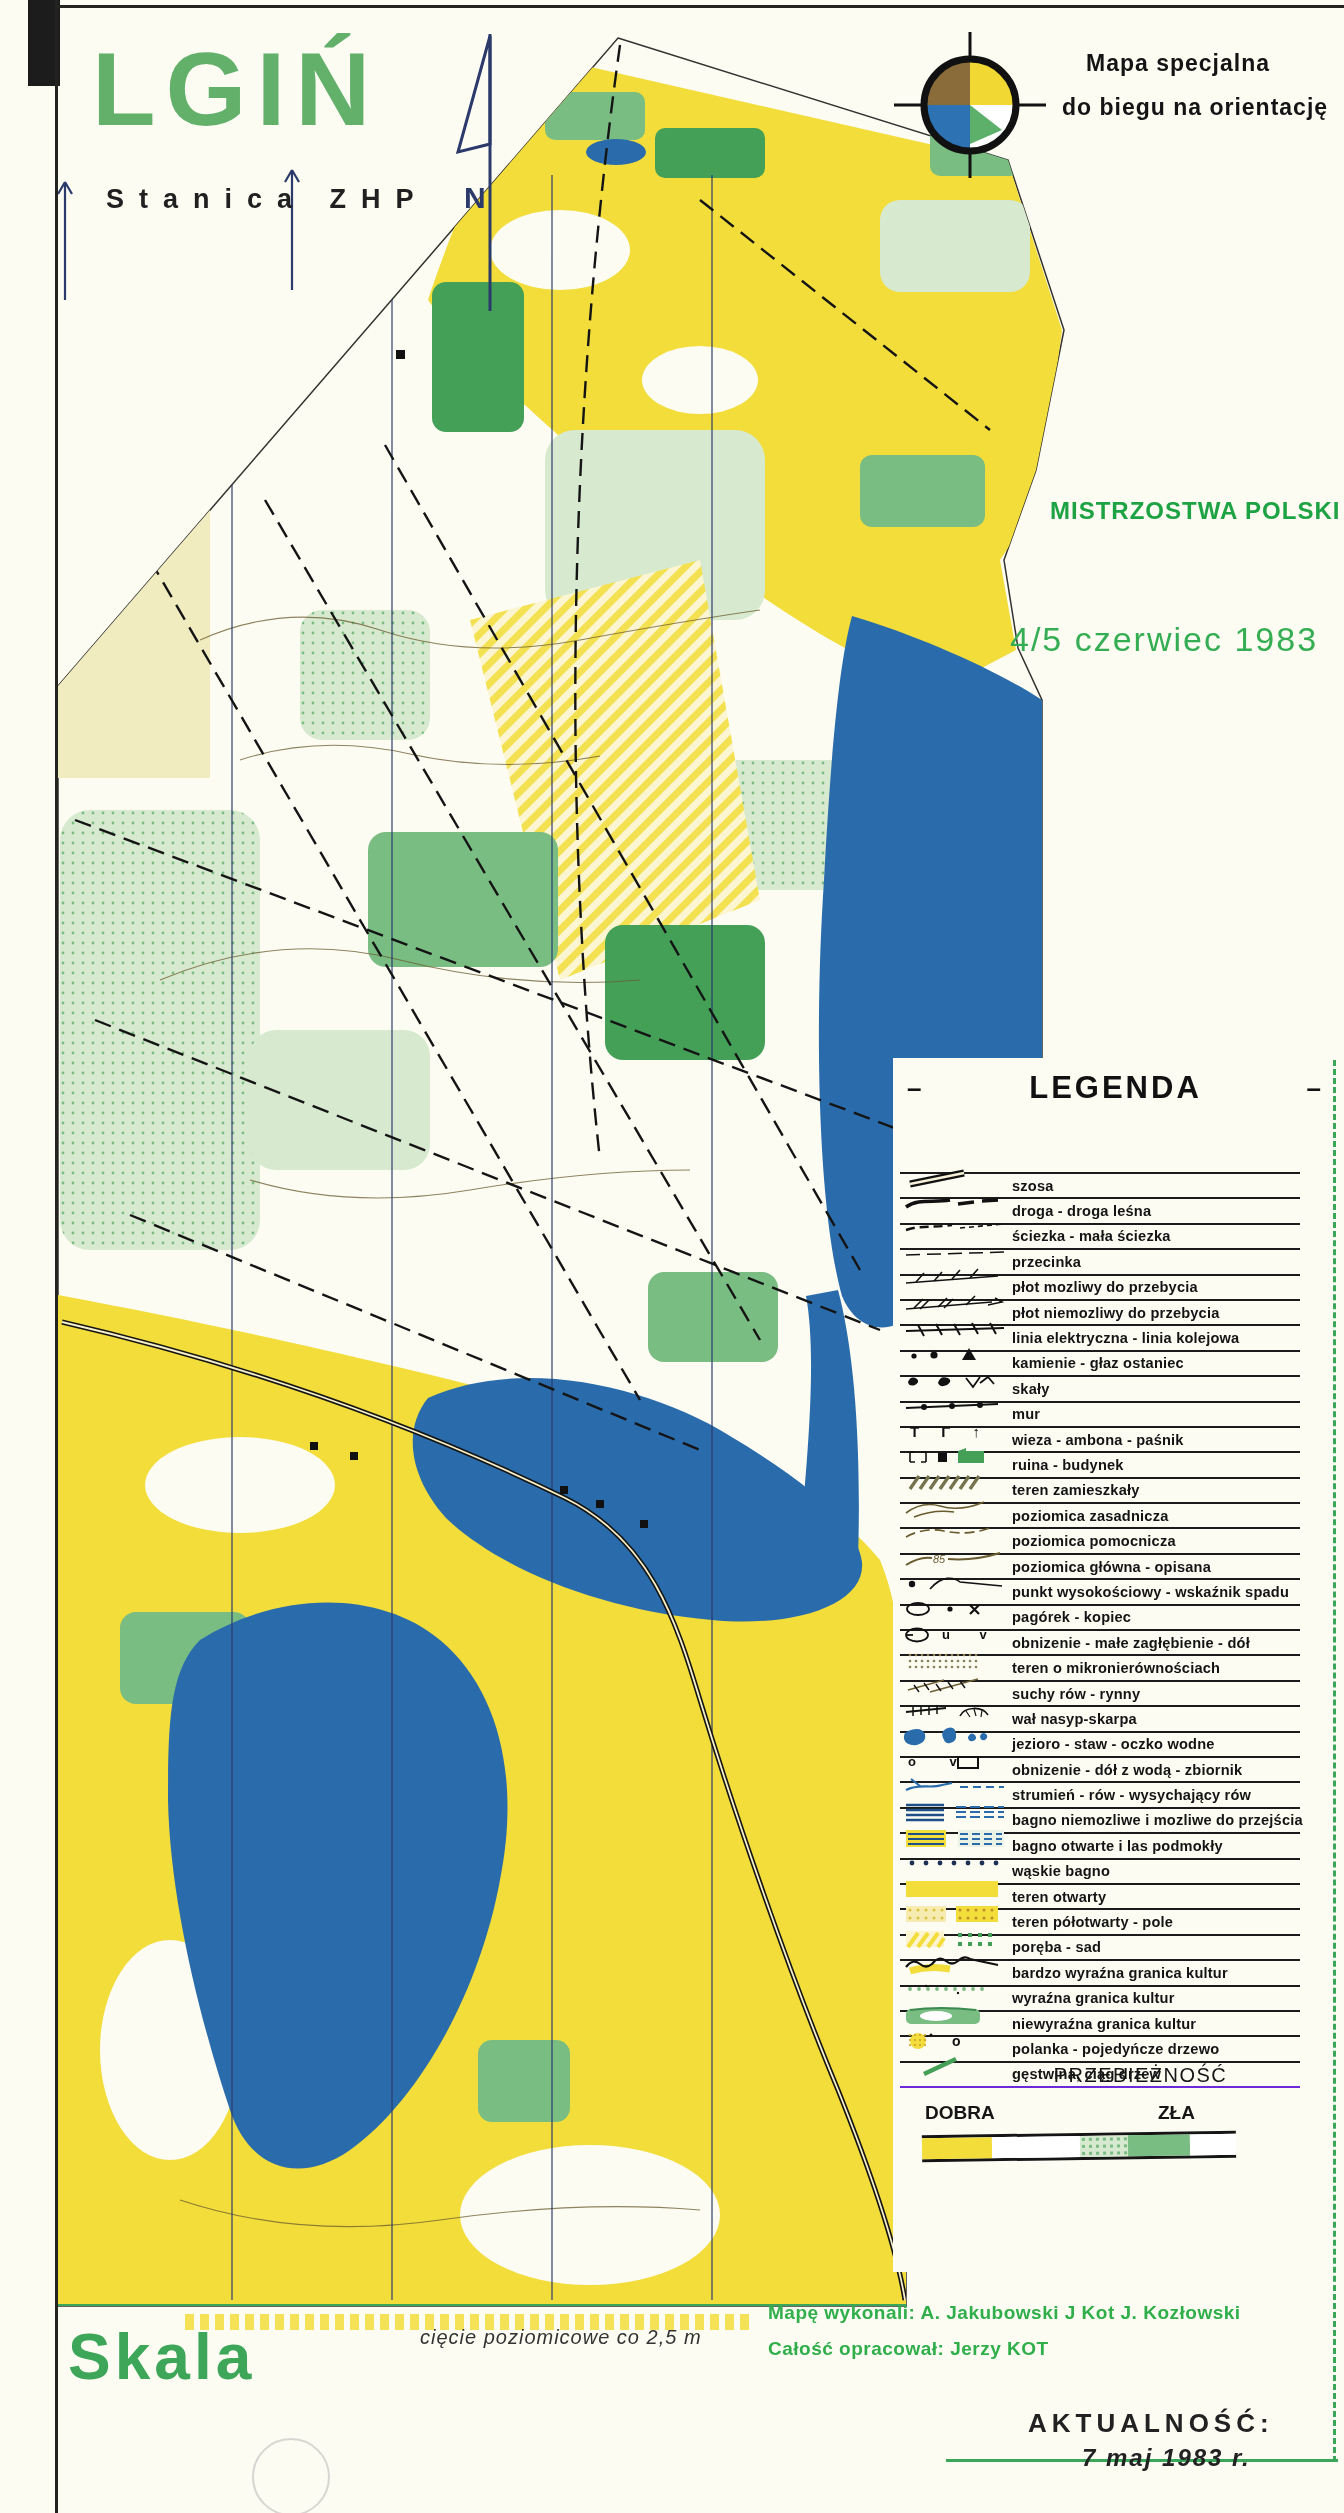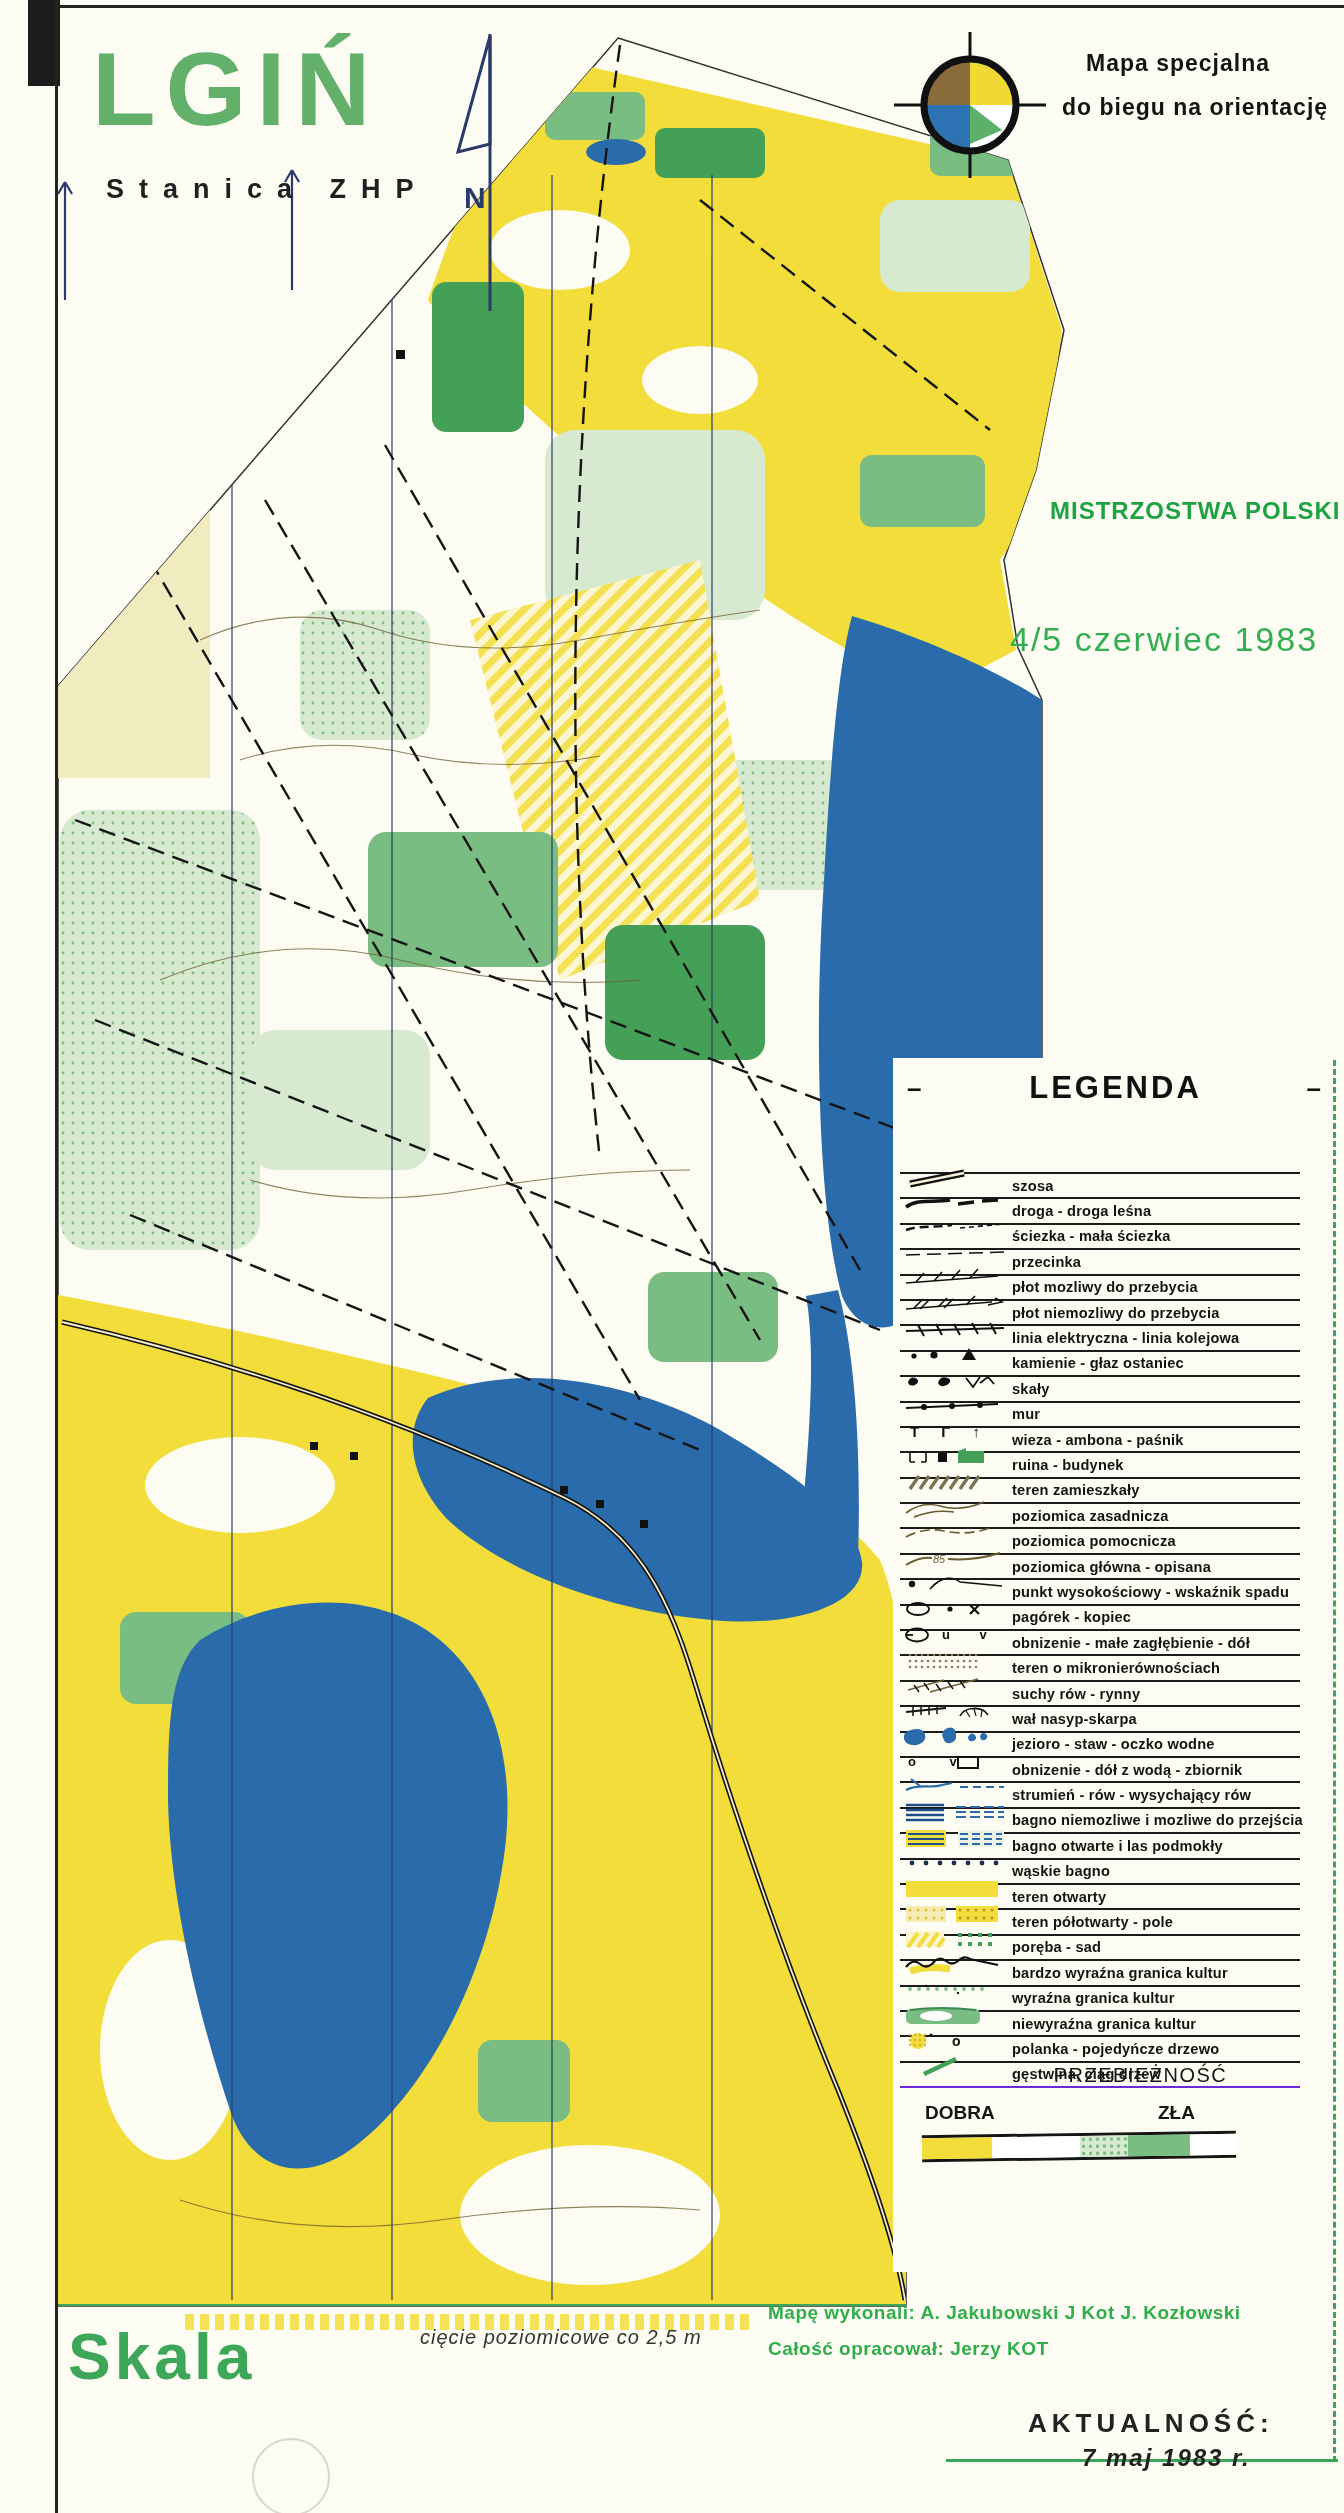--- a/index.html
+++ b/index.html
@@ -8,21 +8,21 @@
   .abs{position:absolute;}
 
   
   .frame-corner{left:28px;top:0;width:32px;height:86px;background:#1c1c1c;}
   .frame-left{left:55px;top:0;width:3px;height:2513px;background:#23231f;}
   .frame-top{left:58px;top:5px;width:1286px;height:3px;background:#23231f;}
 
   
   .title{left:92px;top:30px;font-size:104px;font-weight:900;letter-spacing:10px;
          color:var(--c-title-green);}
-  .subtitle{left:106px;top:174px;font-size:27px;font-weight:700;letter-spacing:15px;color:#202020;}
+  .subtitle{left:106px;top:184px;font-size:27px;font-weight:700;letter-spacing:15px;color:#202020;}
   .maptype1{left:1086px;top:50px;font-size:23px;font-weight:700;color:#141414;letter-spacing:1px;}
   .maptype2{left:1062px;top:94px;font-size:23px;font-weight:700;color:#141414;letter-spacing:1px;}
 
   
   .ev1{left:1050px;top:497px;font-size:24px;font-weight:800;letter-spacing:1px;color:var(--c-stamp-green);}
   .ev2{left:998px;top:578px;font-size:22px;font-weight:800;letter-spacing:.5px;color:var(--c-stamp-green);}
   .ev3{left:1010px;top:620px;font-size:34px;font-weight:500;letter-spacing:2px;color:#35ad53;text-align:right;}
 
   
   .legend-panel{left:893px;top:1058px;width:448px;height:1214px;background:var(--c-paper,#fcfcf4);}

